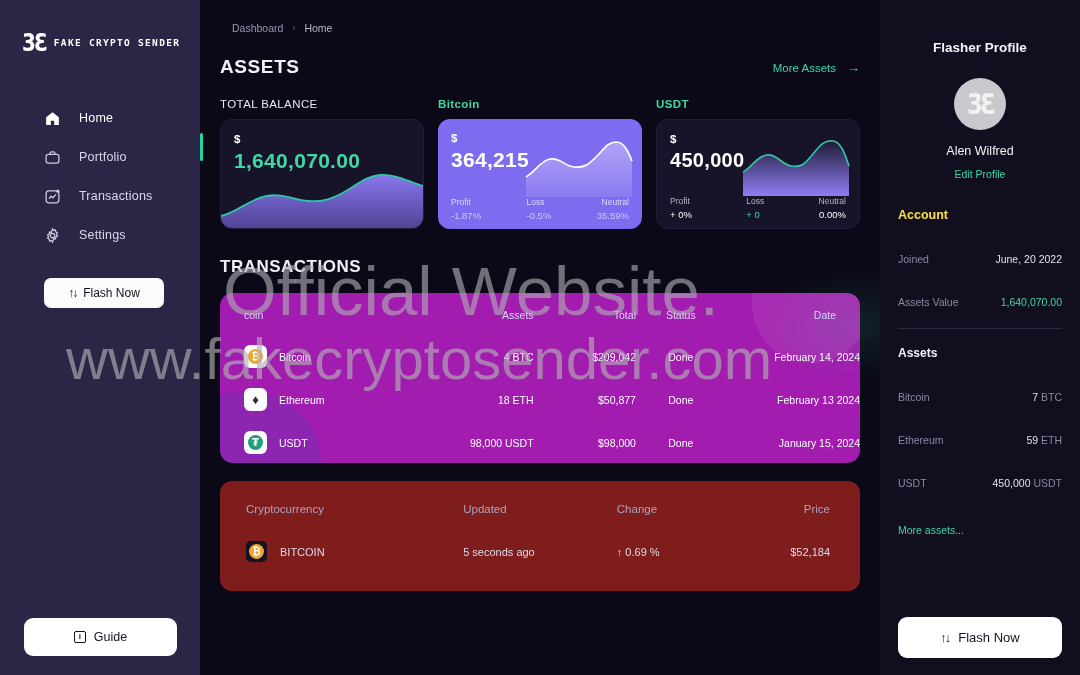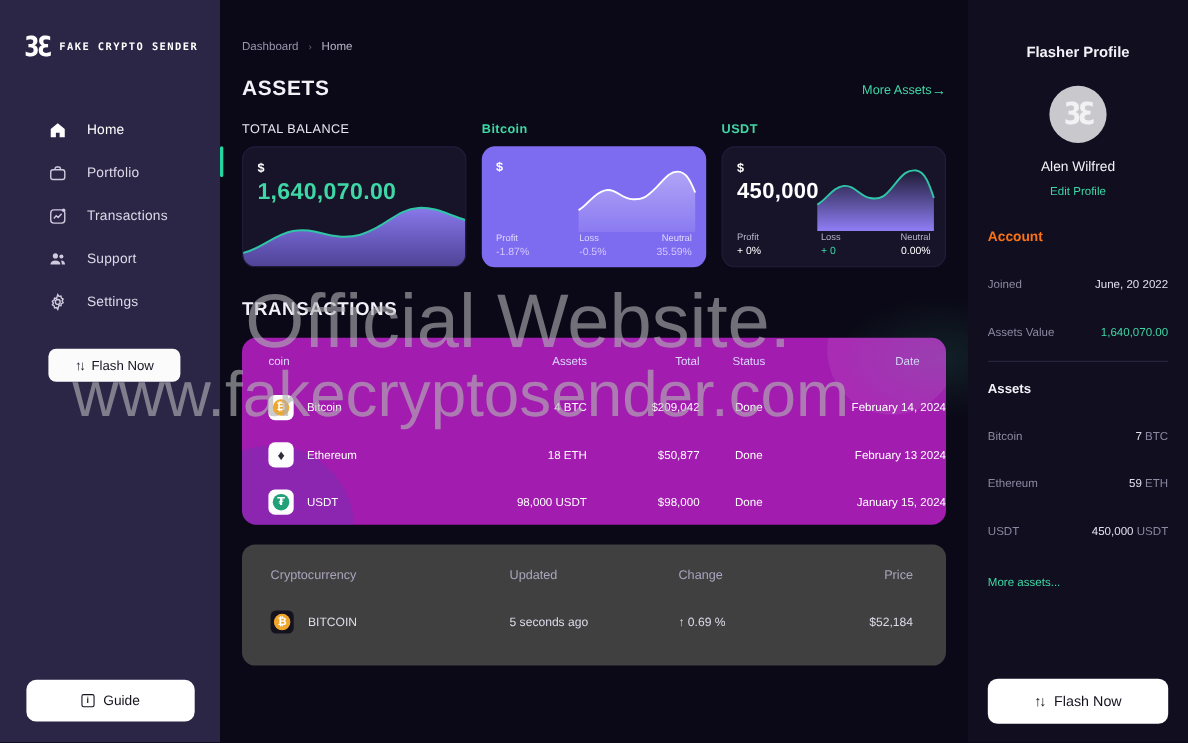--- a/index.html
+++ b/index.html
@@ -62,27 +62,27 @@
     color:#16131f; font-size:12.5px; cursor:pointer;
   }
   .guide-ico {
     width:12px; height:12px; border:1.3px solid #16131f; border-radius:2px;
     font-size:8px; line-height:10px; text-align:center; font-weight:bold;
   }
 
   
   .main { width:680px; flex:0 0 680px; height:675px; position:relative;
           padding:0 20px 0 20px; overflow:hidden; }
-  .crumb { display:flex; align-items:center; gap:9px; padding-top:36px; font-size:10.5px; color:#9a95ad; }
+  .crumb { display:flex; align-items:center; gap:9px; padding-top:22px; font-size:10.5px; color:#9a95ad;margin-left:12px; }
   .crumb .sep { font-size:9px; color:#6f6a85; }
   .crumb .cur { color:#b9b4c9; }
 
   .sec-head { display:flex; align-items:flex-end; justify-content:space-between; margin-top:22px; }
   .sec-title { font-size:19px; font-weight:bold; letter-spacing:.6px; color:#f2f1f7; }
-  .more-link { display:flex; align-items:center; gap:0; font-size:11.5px; color:#3fd7a5; cursor:pointer; padding-bottom:3px; }
+  .more-link { display:flex; align-items:center; gap:11px; font-size:11.5px; color:#3fd7a5; cursor:pointer; padding-bottom:3px; }
   .more-link .arrw { font-size:13px; }
 
   .cards { display:flex; gap:14px; margin-top:20px; }
   .card-col { width:213px; }
   .card-cap { font-size:11.5px; letter-spacing:.4px; margin-bottom:9px; }
   .cap-white { color:#e9e7f1; }
   .cap-green { color:#3fd7a5; font-weight:bold; }
 
   .card {
     height:110px; border-radius:12px; position:relative; overflow:hidden;
@@ -134,21 +134,21 @@
   .coin-dot { width:15px; height:15px; border-radius:50%; display:flex;
               align-items:center; justify-content:center; font-size:10px;
               color:#fff; font-weight:bold; font-family:"DejaVu Sans", sans-serif; }
   .c-btc { background:#f0a62a; }
   .c-usdt { background:#22a079; }
   .eth-glyph { font-size:13px; color:#2c2c3c; line-height:1; }
   .tx-dim { color:#ded8ff; }
   .tx-date { color:#d5ccff; padding-right:24px; }
 
   .crypto-card {
-    margin-top:18px; background:#404040; border-radius:12px; height:110px;
+    margin-top:18px; background:#7f1d1d; border-radius:12px; height:110px;
     position:relative; overflow:hidden;
   }
   table.cc { width:100%; border-collapse:collapse; }
   table.cc th { font-size:11.5px; font-weight:normal; color:#aaa4bd; padding:22px 0 18px 0; }
   table.cc td { font-size:11px; color:#dedbe9; padding:8px 0; }
   .cc-name-cell { display:flex; align-items:center; gap:13px; padding-left:26px; }
   .cc-ic { width:21px; height:21px; border-radius:5px; background:#14121f;
            display:flex; align-items:center; justify-content:center; flex:0 0 21px; }
   .cc-change { color:#3fd7a5; }
   .cc-price { color:#d8d5e6; }
@@ -159,21 +159,21 @@
   .rp-title { text-align:center; font-size:13.5px; font-weight:bold; margin-top:40px; color:#f3f2f8; }
   .avatar { width:52px; height:52px; border-radius:50%; margin:23px auto 0 auto;
             background:#c9c9cd; position:relative; overflow:hidden;
             filter:blur(.6px); display:flex; align-items:center; justify-content:center; }
   .avatar .ghost { font-size:23px; font-weight:bold; color:#f2f2f4;
                    letter-spacing:-3px; transform:scaleY(1.2);
                    font-family:"DejaVu Sans", sans-serif; }
   .rp-name { text-align:center; font-size:12.5px; font-weight:normal; margin-top:14px; color:#f3f2f8; }
   .rp-edit { text-align:center; font-size:10.5px; color:#3fd7a5; margin-top:10px; cursor:pointer; }
 
-  .rp-sec { font-size:12.5px; font-weight:bold; margin-top:28px; color:#f97316; }
+  .rp-sec { font-size:12.5px; font-weight:bold; margin-top:28px; color:#fde047; }
   .rp-row { display:flex; justify-content:space-between; align-items:baseline; margin-top:31px; }
   .rp-k { font-size:10.5px; color:#8d88a2; }
   .rp-v { font-size:10.5px; color:#e3e0ee; }
   .rp-v.green { color:#3fd7a5; }
   .rp-div { height:1px; background:#2a2740; margin-top:20px; }
   .rp-sec2 { font-size:12px; font-weight:bold; margin-top:17px; color:#f3f2f8; }
   .rp-unit { color:#8d88a2; }
   .rp-more { font-size:10.5px; color:#3fd7a5; margin-top:35px; cursor:pointer; }
   .flash-right {
     position:absolute; left:18px; bottom:17px; width:164px; height:41px;
@@ -229,31 +229,20 @@
           <svg viewBox="0 0 24 24" fill="none" stroke="currentColor" stroke-width="1.8">
               <rect x="3" y="4" width="18" height="17" rx="4"></rect>
               <path d="M7 15l3-3.4 2.5 2.2L17 9"></path>
               <circle cx="19.5" cy="4.5" r="2.3" fill="currentColor" stroke="none"></circle>
             </svg>
         </span>
         <span class="nav-label">Transactions</span>
       </div>
       <div class="nav-item">
         <span class="ico">
-          <svg viewBox="0 0 24 24" fill="currentColor">
-              <circle cx="9" cy="8" r="3.3"></circle>
-              <circle cx="16.7" cy="8.6" r="2.6"></circle>
-              <path d="M2.6 19c0-3.3 2.9-5.2 6.4-5.2S15.4 15.7 15.4 19z"></path>
-              <path d="M16.2 13.9c3 .2 5.2 1.9 5.2 5.1h-4.1c0-1.9-.5-3.5-1.1-5.1z"></path>
-            </svg>
-        </span>
-        <span class="nav-label">Support</span>
-      </div>
-      <div class="nav-item">
-        <span class="ico">
           <svg viewBox="0 0 24 24" fill="none" stroke="currentColor" stroke-width="1.8">
               <circle cx="12" cy="12" r="3.1"></circle>
               <path d="M12 2.6l1.5 2.2 2.6-.5.5 2.6 2.3 1.4-1.3 2.3 1.3 2.3-2.3 1.4-.5 2.6-2.6-.5L12 21.4l-1.5-2.2-2.6.5-.5-2.6-2.3-1.4 1.3-2.3-1.3-2.3 2.3-1.4.5-2.6 2.6.5z"></path>
             </svg>
         </span>
         <span class="nav-label">Settings</span>
       </div>
     </nav>
 
     <button class="flash-side">
@@ -303,20 +292,21 @@
           </div>
           <div class="dollar">$</div>
           <div class="amount green">1,640,070.00</div>
         </div>
       </div>
 
       <div class="card-col">
         <div class="card-cap cap-green">Bitcoin</div>
         <div class="card violet">
           <div class="dollar">$</div>
+          <div class="amount white">364,215</div>
           <div class="spark side">
             <svg viewBox="0 0 110 58" preserveAspectRatio="none">
               <defs>
                   <linearGradient id="g2" x1="0" y1="0" x2="0" y2="1">
                 <stop offset="0%" stop-color="#ffffff" stop-opacity="0.38"></stop>
                 <stop offset="100%" stop-color="#ffffff" stop-opacity="0.10"></stop>
               </linearGradient>
                 </defs>
               <path d="M2,38 C10,34 16,22 26,20 C36,18 40,27 50,28 C60,29 64,26 72,18 C80,10 84,3 92,3 C100,3 104,12 108,22 L108,58 L2,58 Z" fill="url(#g2)"></path>
               <path d="M2,38 C10,34 16,22 26,20 C36,18 40,27 50,28 C60,29 64,26 72,18 C80,10 84,3 92,3 C100,3 104,12 108,22" fill="none" stroke="#ffffff" stroke-width="1.7"></path>

